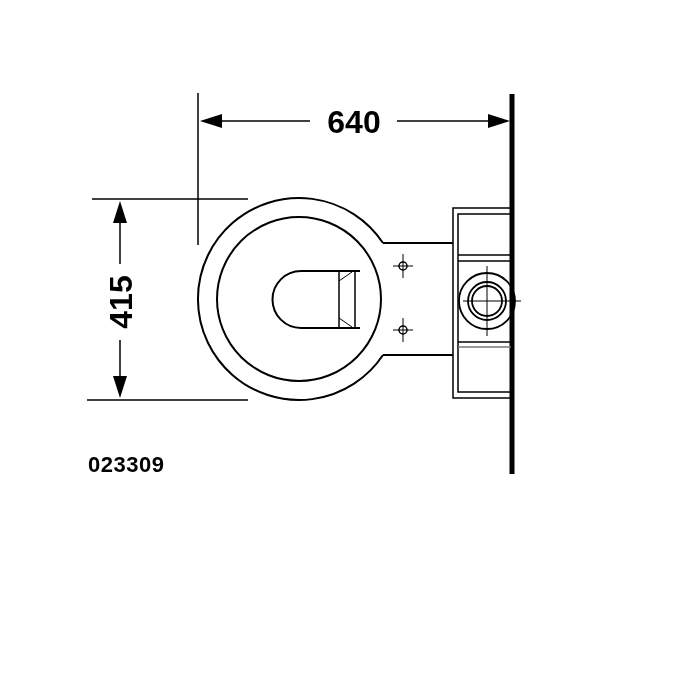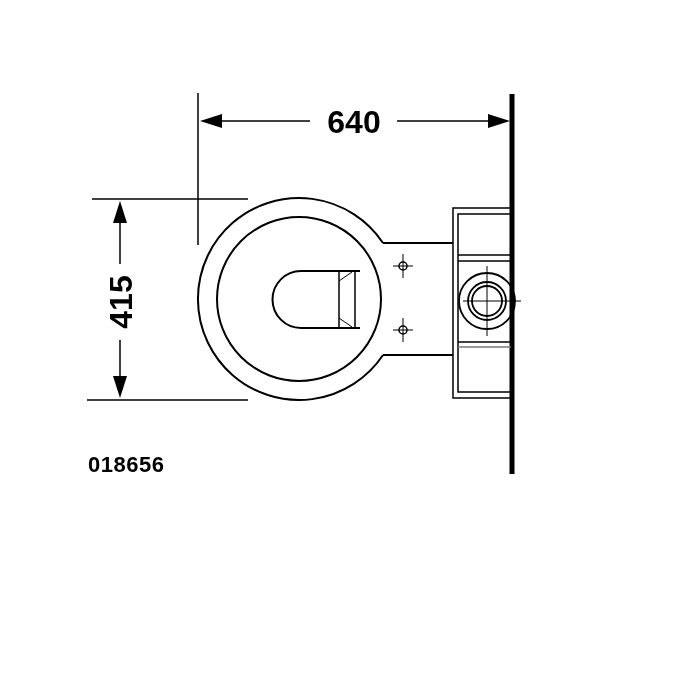--- a/index.html
+++ b/index.html
@@ -71,13 +71,13 @@
     <polygon points="200,121 222,114 222,128"></polygon>
     <polygon points="510,121 488,114 488,128"></polygon>
     <polygon points="120,201 113,223 127,223"></polygon>
     <polygon points="120,398 113,376 127,376"></polygon>
   </g>
 
   <text class="dim-text" x="354" y="133" font-size="32" text-anchor="middle">640</text>
   <text class="dim-text" x="0" y="0" font-size="32" text-anchor="middle" transform="translate(132 302) rotate(-90)">415</text>
 </svg>
 
-<div class="code-label">018656</div>
+<div class="code-label">023309</div>
 
 </body></html>

